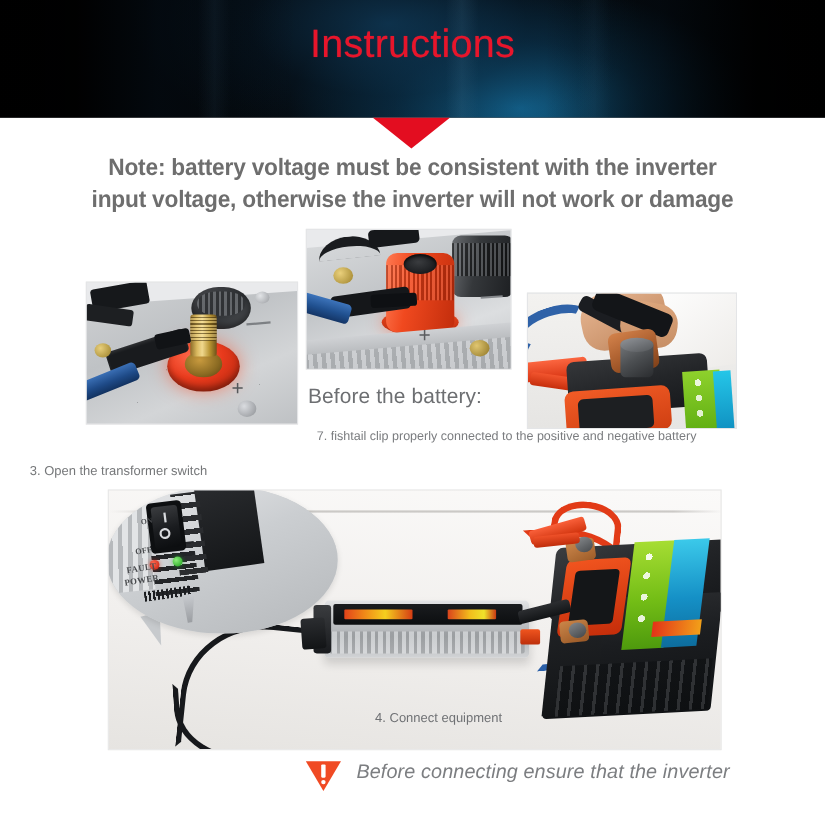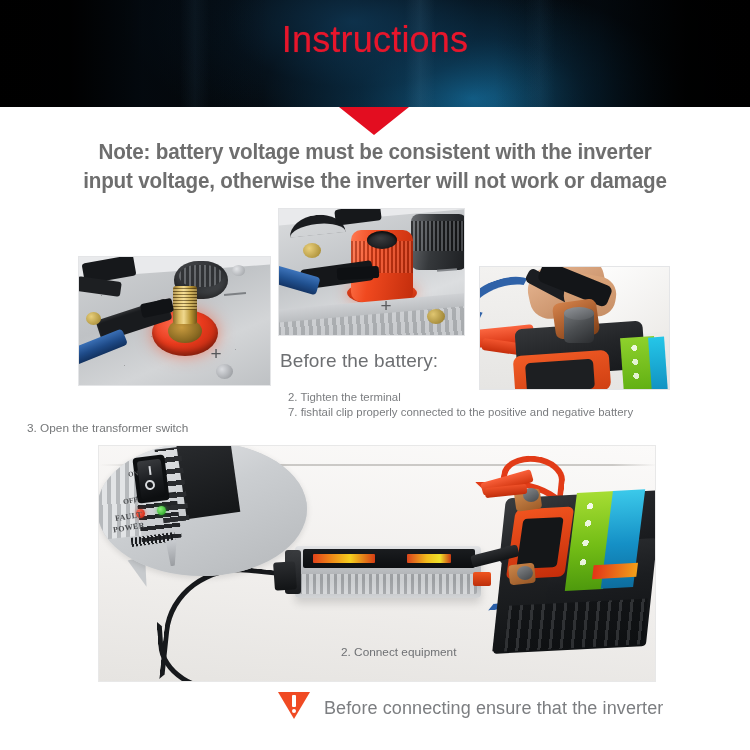--- a/index.html
+++ b/index.html
@@ -645,21 +645,21 @@
   
   .caption-4 {
     position:absolute; left:341px; top:645px;
     font-size:11.8px; color:#6f7174;
     z-index:6;
   }
 
   
   .warn {
     position:absolute; left:278px; top:689px; width:470px;
-    display:flex; align-items:flex-end; gap:14px;
+    display:flex; align-items:flex-start; gap:14px;font-style:italic;
   }
   .warn-icon {
     position:relative; width:32px; height:28px; flex:0 0 32px; margin-top:3px;
   }
   .warn-tri {
     position:absolute; left:0; top:0; width:0; height:0;
     border-left:16px solid transparent;
     border-right:16px solid transparent;
     border-top:27px solid #f04a23;
   }
@@ -751,21 +751,20 @@
   <div class="p3-terminal-top"></div>
   <div class="p3-batorange"></div>
   <div class="p3-batorange-in"></div>
   <div class="p3-green"></div>
   <div class="p3-green-ic"></div>
   <div class="p3-cyan"></div>
 </div>
 
 <div class="connect-heading">Before the battery:</div>
 <ul class="steps">
-  <li>2. Tighten the terminal</li>
   <li>7. fishtail clip properly connected to the positive and negative battery</li>
 </ul>
 
 <div class="caption-5">3. Open the transformer switch</div>
 
 <div class="photo-big">
   <div class="pb-bg"></div>
   <div class="pb-floorline"></div>
 
   <div class="pb-cable-a"></div>
@@ -818,21 +817,21 @@
     <div class="pi-led-green"></div>
     <div class="pi-lbl pi-lbl-on">ON</div>
     <div class="pi-lbl pi-lbl-off">OFF</div>
     <div class="pi-lbl pi-lbl-fault">FAULT</div>
     <div class="pi-lbl pi-lbl-power">POWER</div>
     <div class="pi-barcode"></div>
     <div class="pi-pin"></div>
   </div>
 </div>
 
-<div class="caption-4">2. Connect equipment</div>
+<div class="caption-4">4. Connect equipment</div>
 
 <div class="warn">
   <div class="warn-icon">
     <div class="warn-tri"></div>
     <div class="warn-bang"></div>
     <div class="warn-dot"></div>
   </div>
   <div class="warn-text">
     <span>Before connecting ensure that the inverter</span>
   </div>

